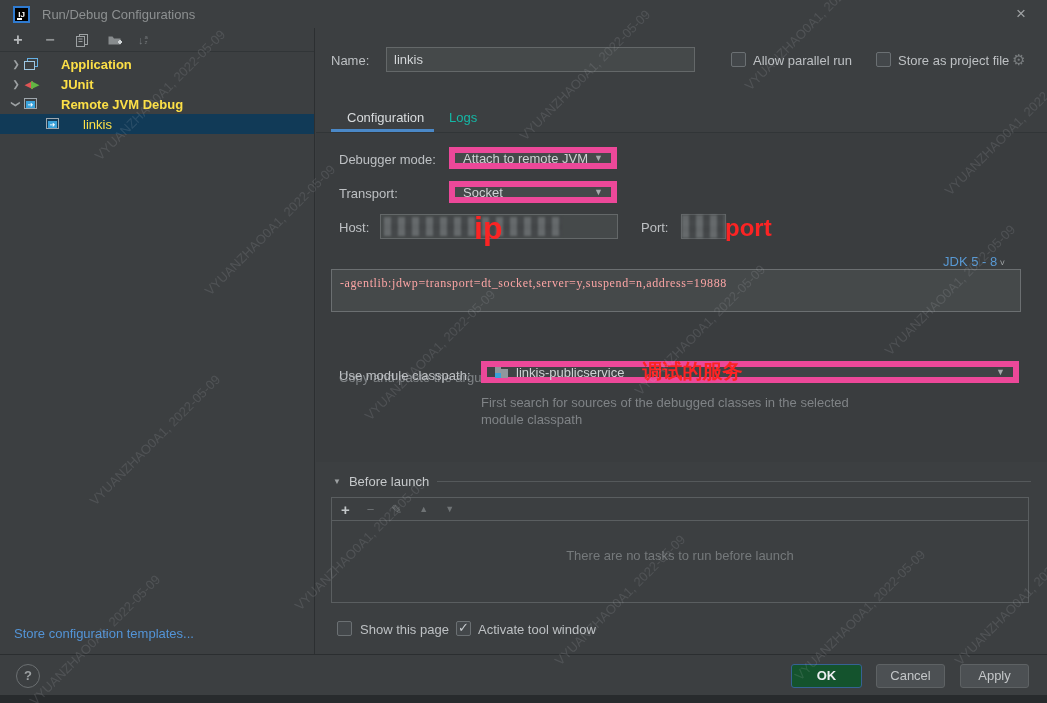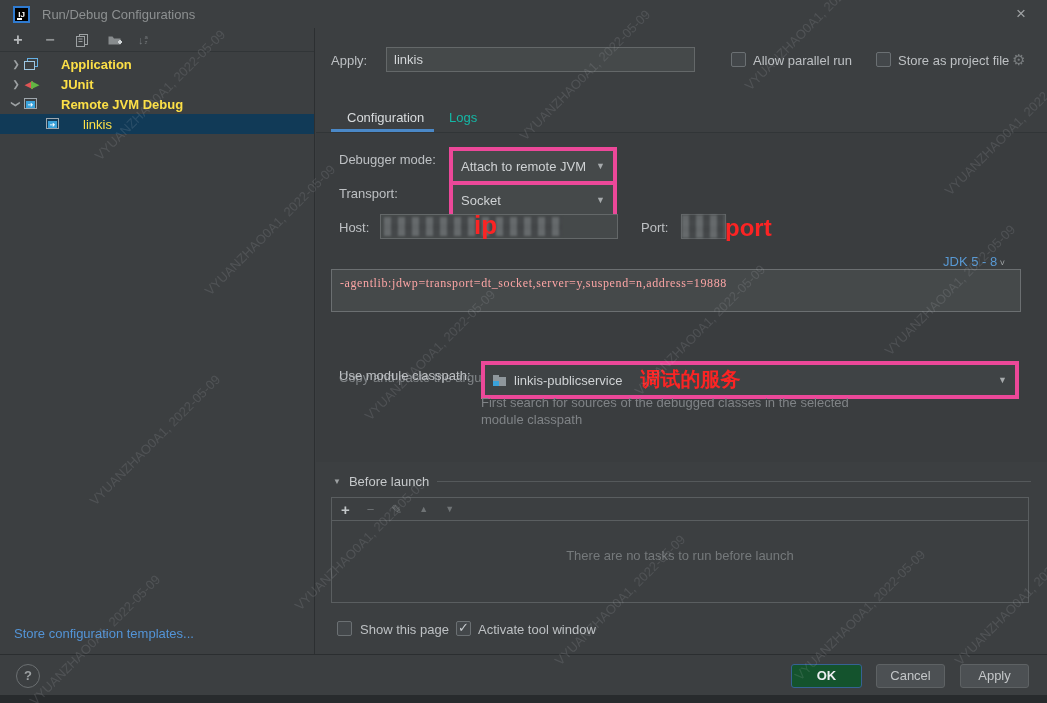--- a/index.html
+++ b/index.html
@@ -55,21 +55,21 @@
   .cbx .mark { position:absolute; left:1px; top:-2px; color:#c7cbce; font-size:13px; }
   .gear { position:absolute; color:#787c7e; font-size:15px; }
   
   .tab { position:absolute; top:110px; cursor:pointer; }
   .tab.active { color:#d9dcde; }
   .tab.inactive { color:#14b8a6; }
   .tab-underline { position:absolute; left:331px; top:129px; width:103px; height:3px; background:#4a88c7; }
   .tabs-border { position:absolute; left:316px; top:132px; width:731px; height:1px; background:#313537; }
   .config-panel { position:absolute; left:316px; top:133px; width:731px; height:329px; background:#3a3d3f; }
   
-  .combo { position:absolute; height:38px; background:#45494a; border:4px solid #ec4899; display:flex;
+  .combo { position:absolute; height:22px; background:#45494a; border:6px solid #ec4899; display:flex;
     align-items:center; padding:0 8px; color:#cfd2d4; cursor:pointer; }
   .combo .carat { margin-left:auto; color:#a6aaac; font-size:9px; }
   .input { position:absolute; background:#45494a; border:1px solid #646869; }
   .mosaic { position:absolute; filter:blur(1px);
     background-image:
       repeating-linear-gradient(90deg, rgba(104,108,110,.85) 0 7px, rgba(66,69,71,.85) 7px 14px),
       repeating-linear-gradient(0deg, #5a5e60 0 6px, #46494b 6px 12px); }
   .red-note { position:absolute; color:#fb2424; font-weight:bold; }
   .jdk-link { position:absolute; color:#5899d4; cursor:pointer; }
   .args-box { position:absolute; left:331px; top:269px; width:690px; height:43px; background:#45494a;
@@ -178,21 +178,21 @@
         <span class="ic-rdbg">
             <span class="frame"></span>
             <span class="arrow">➜</span>
           </span>
         <span class="label">linkis</span>
       </div>
     </div>
     <div class="edit-link">Store configuration templates...</div>
   </div>
 
-  <div class="lbl" style="left:331px; top:53px;">Apply:</div>
+  <div class="lbl" style="left:331px; top:53px;">Name:</div>
   <input class="name-input" value="linkis" style="">
   <div class="cbx" style="left:731px; top:52px;"></div>
   <div class="lbl" style="left:753px; top:53px;">Allow parallel run</div>
   <div class="cbx" style="left:876px; top:52px;"></div>
   <div class="lbl" style="left:898px; top:53px;">Store as project file</div>
   <div class="gear" style="left:1012px; top:51px;">⚙</div>
 
   <div class="tab active" style="left:347px;">Configuration</div>
   <div class="tab inactive" style="left:449px;">Logs</div>
   <div class="tab-underline"></div>
@@ -207,21 +207,21 @@
 
   <div class="lbl" style="left:339px; top:186px;">Transport:</div>
   <div class="combo" style="left:449px; top:181px; width:168px;text-align:right;">
     <span>Socket</span>
     <span class="carat">▼</span>
   </div>
 
   <div class="lbl" style="left:339px; top:220px;">Host:</div>
   <div class="input" style="left:380px; top:214px; width:238px; height:25px;"></div>
   <div class="mosaic" style="left:384px; top:217px; width:178px; height:19px;"></div>
-  <div class="red-note" style="left:474px; top:210px; font-size:26px;">ip</div>
+  <div class="red-note" style="left:474px; top:210px; font-size:32px;">ip</div>
 
   <div class="lbl" style="left:641px; top:220px;">Port:</div>
   <div class="input" style="left:681px; top:214px; width:45px; height:25px;"></div>
   <div class="mosaic" style="left:682px; top:215px; width:43px; height:23px;"></div>
   <div class="red-note" style="left:725px; top:214px; font-size:24px;">port</div>
 
   <div class="jdk-link" style="left:943px; top:254px;">
     <span>JDK 5 - 8</span><span class="carat-s"> ˅</span>
   </div>
   <div class="args-box">-agentlib:jdwp=transport=dt_socket,server=y,suspend=n,address=19888</div>

